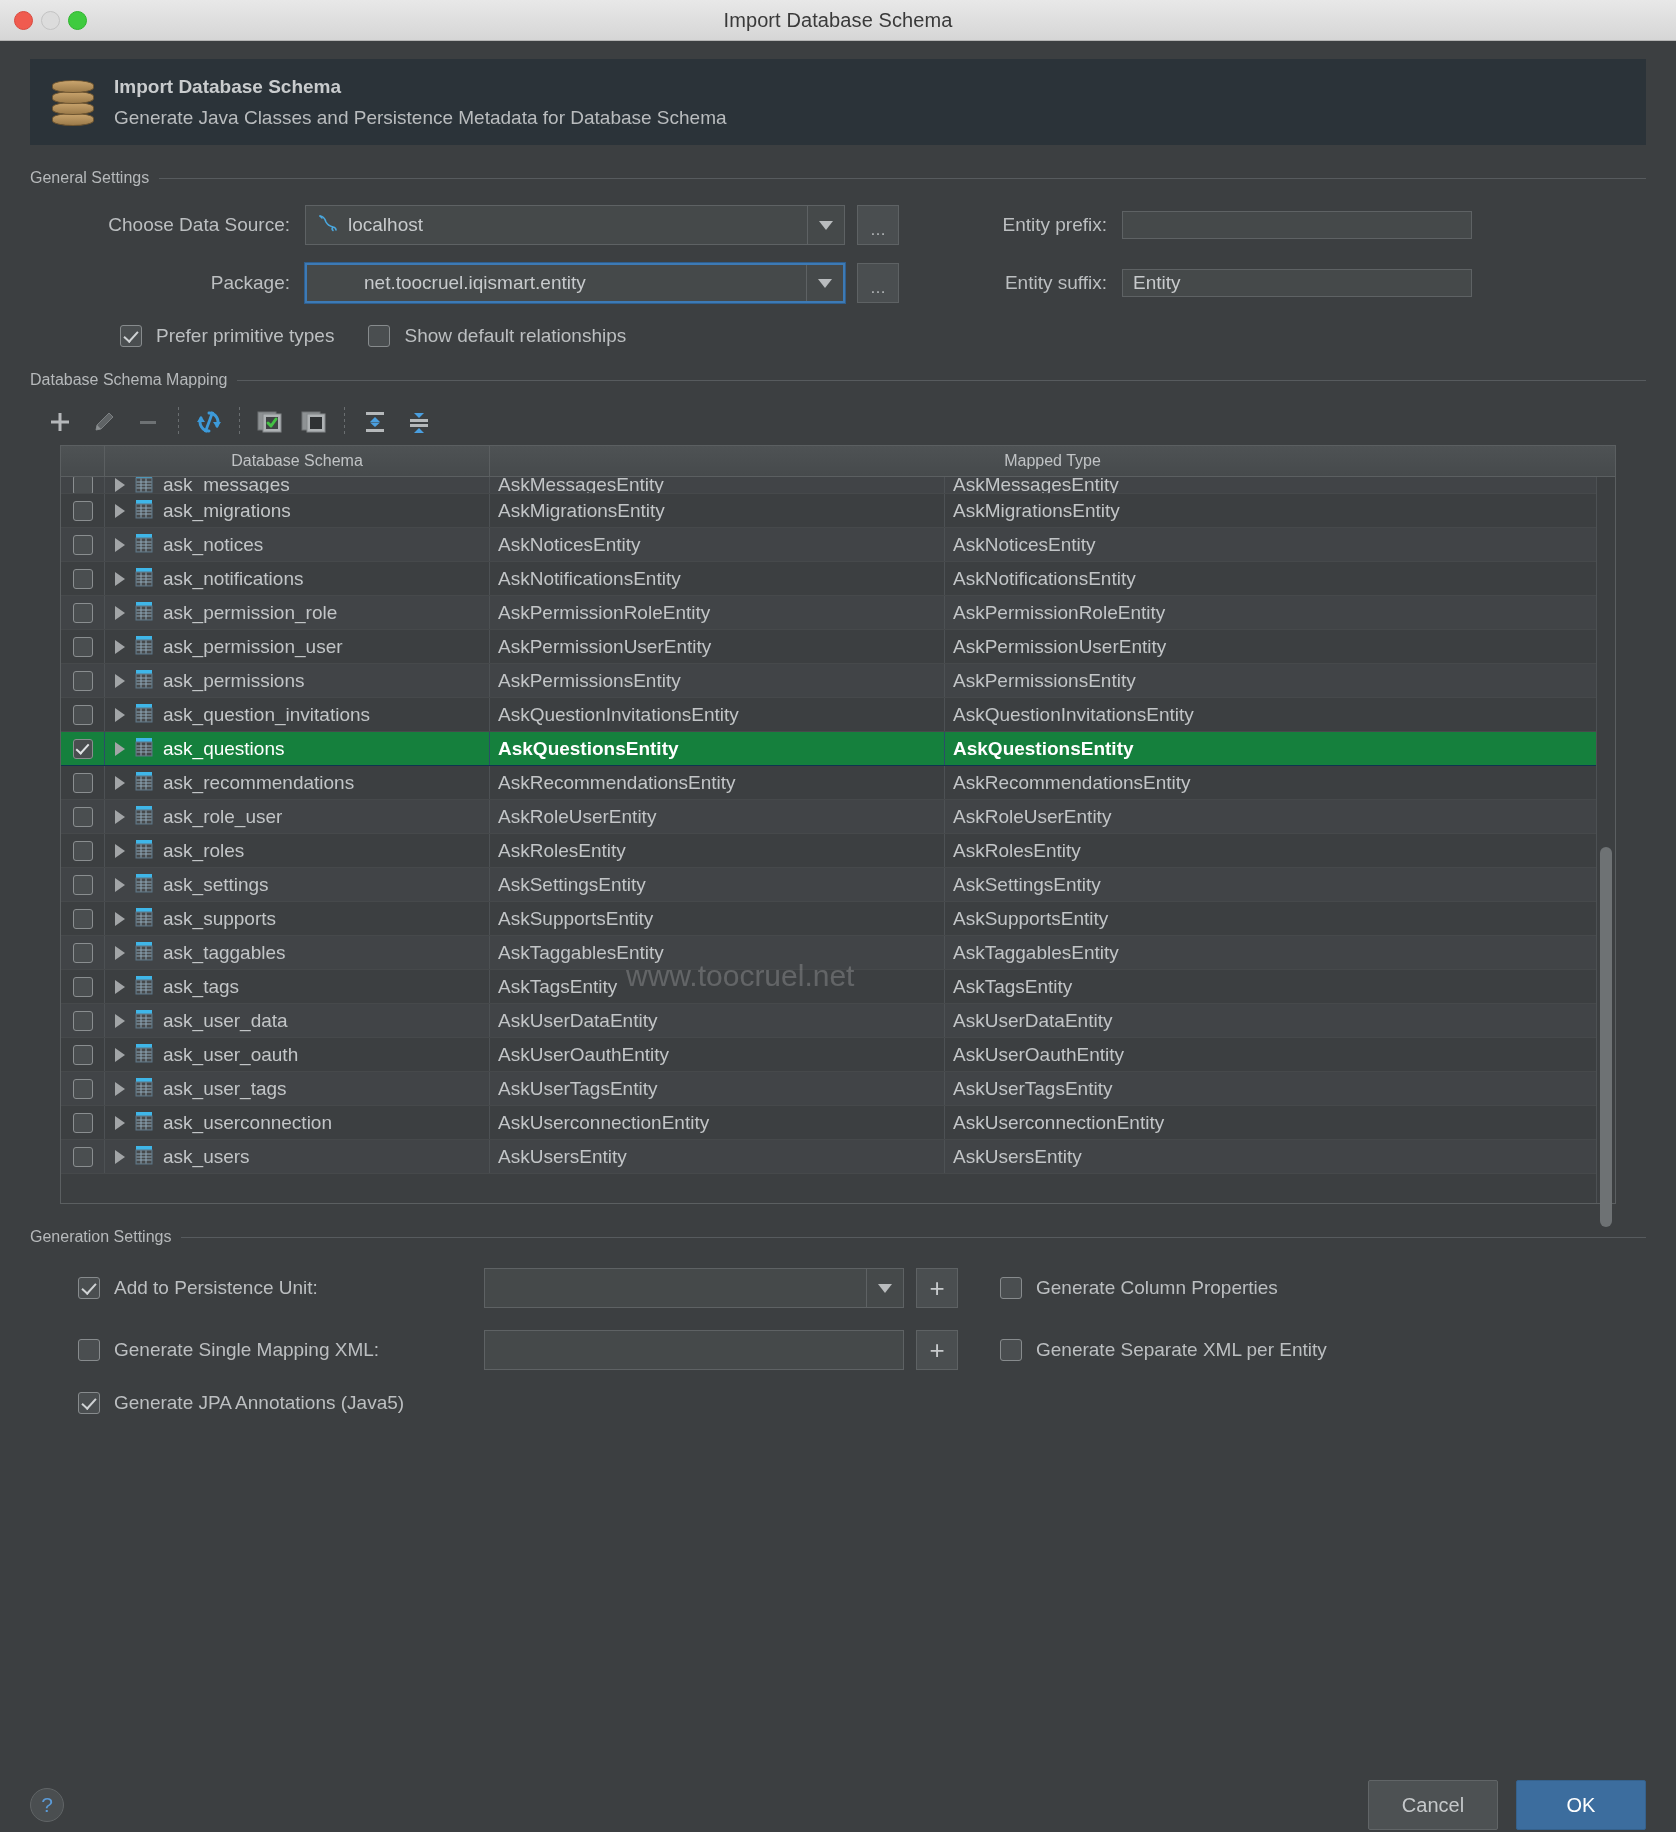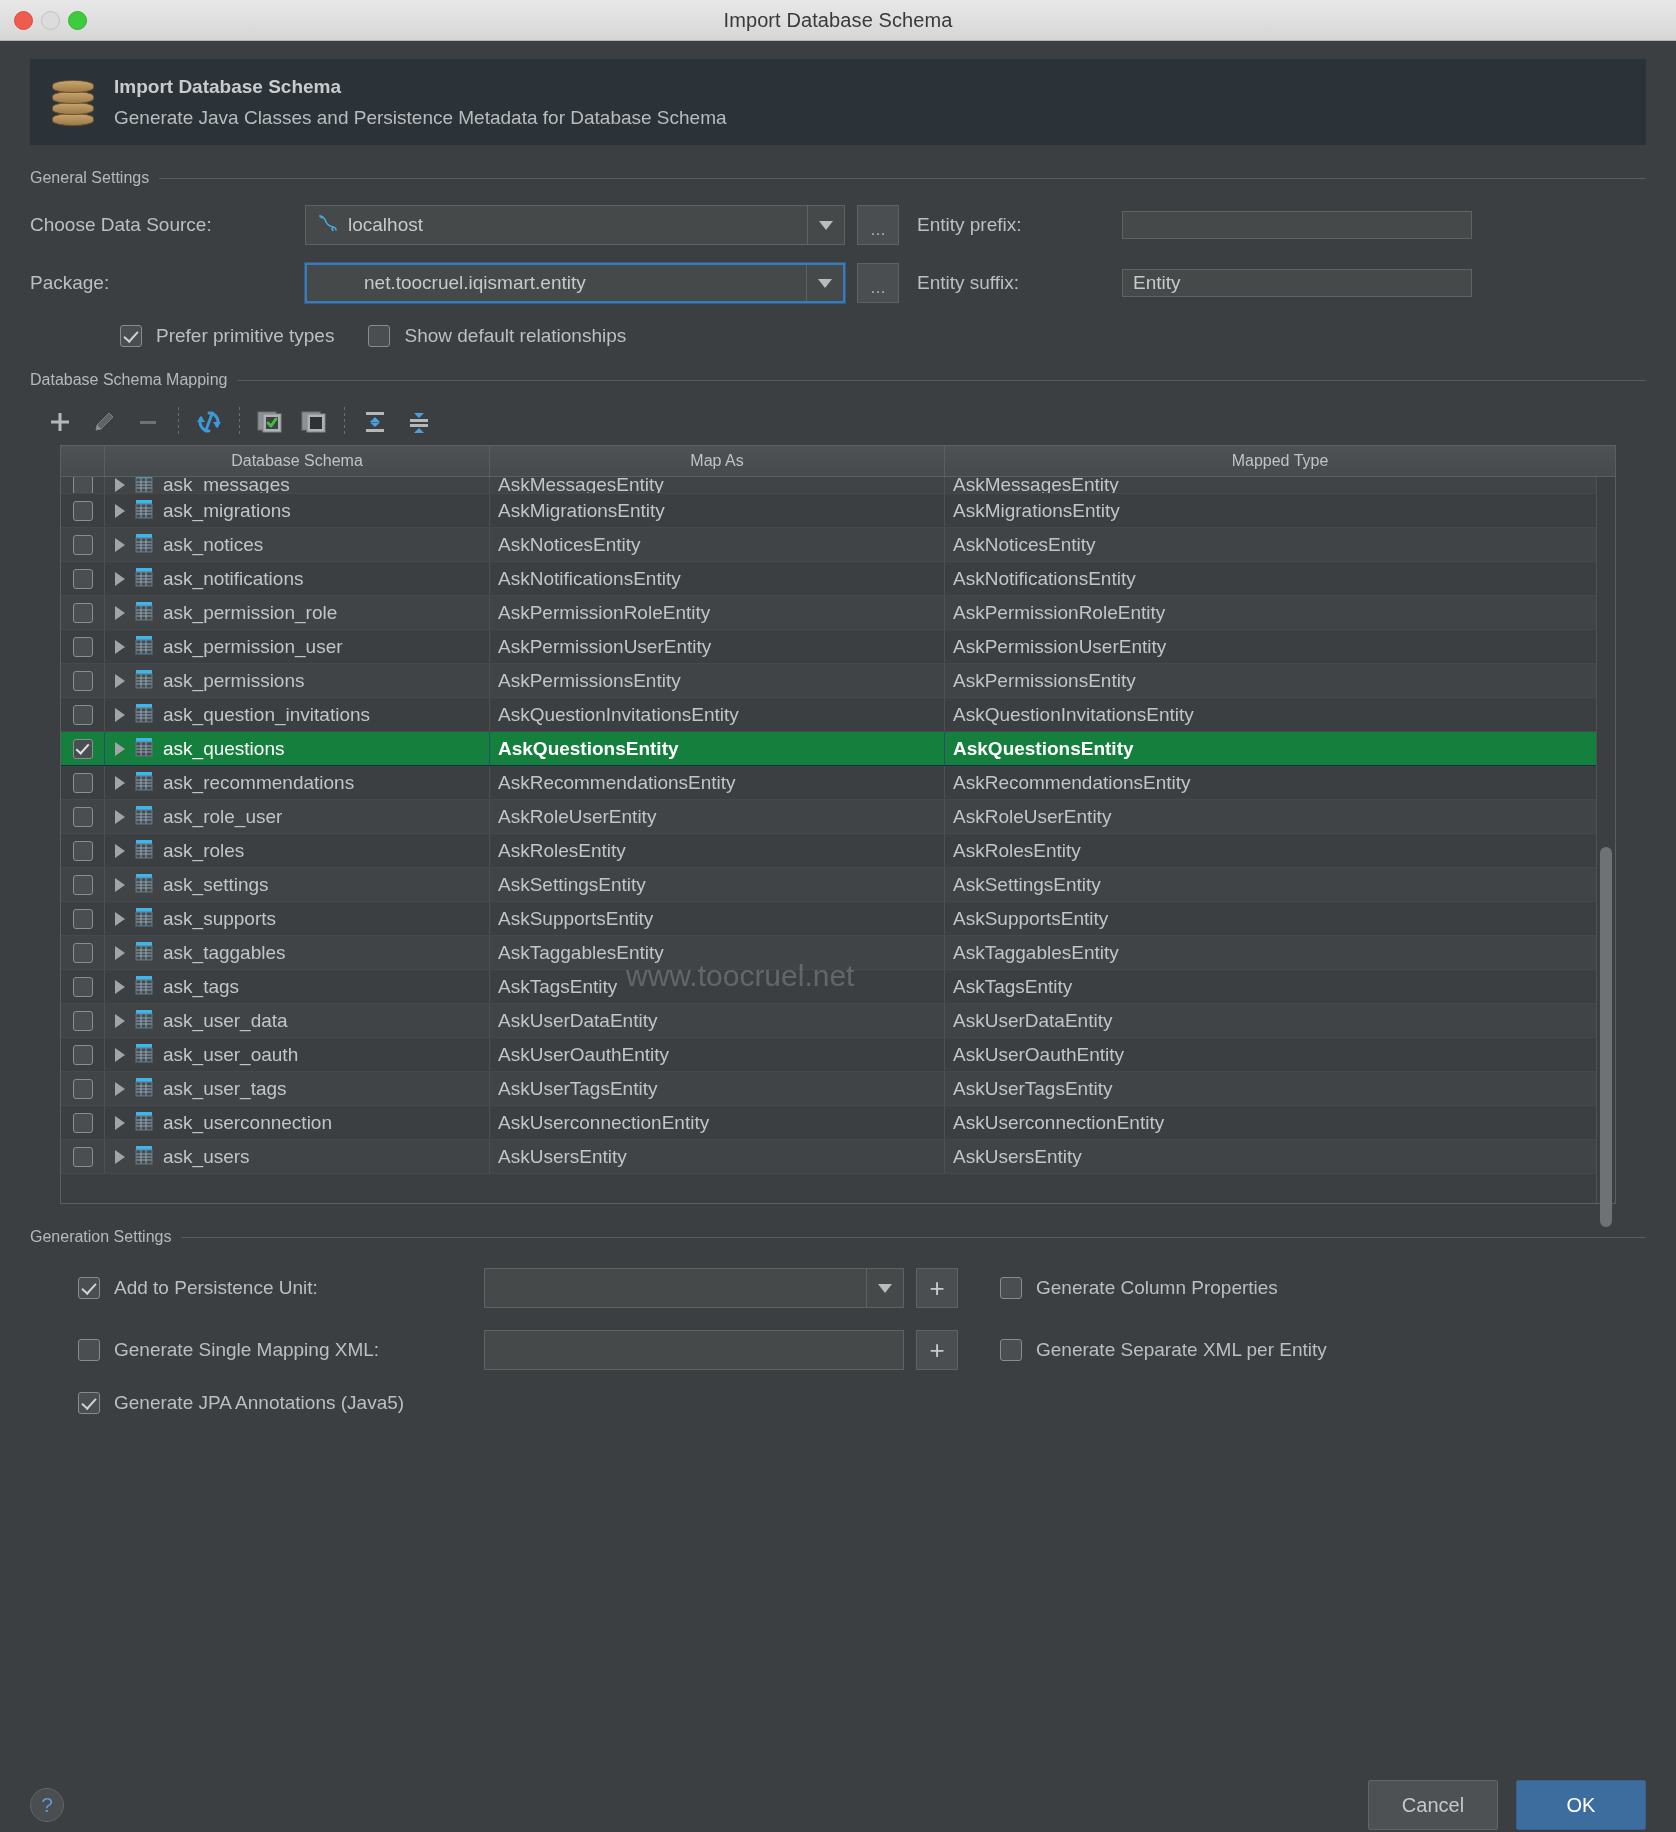--- a/index.html
+++ b/index.html
@@ -125,20 +125,21 @@
 
   
   .form-row {
     display: flex;
     align-items: center;
     margin-top: 18px;
   }
   .lbl {
     font-size: 19px;
     color: #bcbfc1;
+    text-align: right;
     flex: none;
   }
   .lbl-ds { width: 260px; }
   .combo {
     width: 540px;
     height: 40px;
     background: #45494a;
     border: 1px solid #5e6264;
     box-sizing: border-box;
     display: flex;
@@ -638,21 +639,20 @@
           <rect x="5" y="16" width="18" height="3" fill="#b5b8ba"></rect>
           <polygon points="14,20 19,25 9,25" fill="#4a9fe0"></polygon>
         </svg>
       </div>
     </div>
 
     <div class="table-wrap">
       <div class="thead">
         <div class="th th-check"></div>
         <div class="th th-schema">Database Schema</div>
-        <div class="th th-mapas">Map As</div>
         <div class="th th-type">Mapped Type</div>
       </div>
       <div class="tbody" id="tbody">
           <div class="trow odd clipped">
             <div class="cell-check">
               <div class="rcb"></div>
             </div>
             <div class="cell-schema">
               <div class="expander"></div>
               <span class="tbl-icon"><svg width="22" height="22" viewBox="0 0 22 22">

